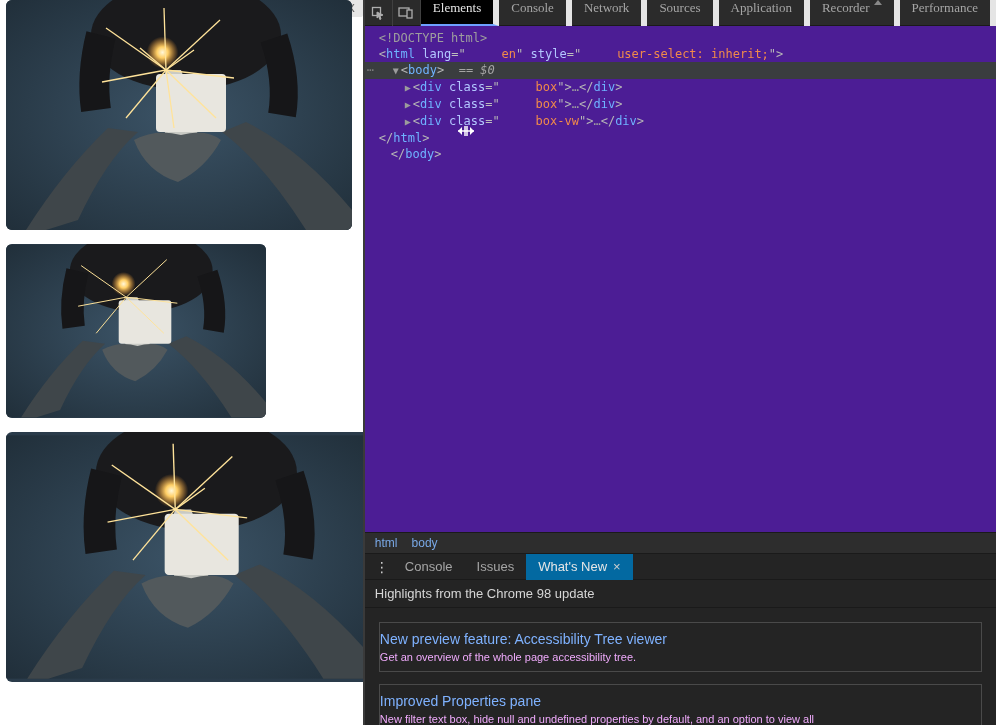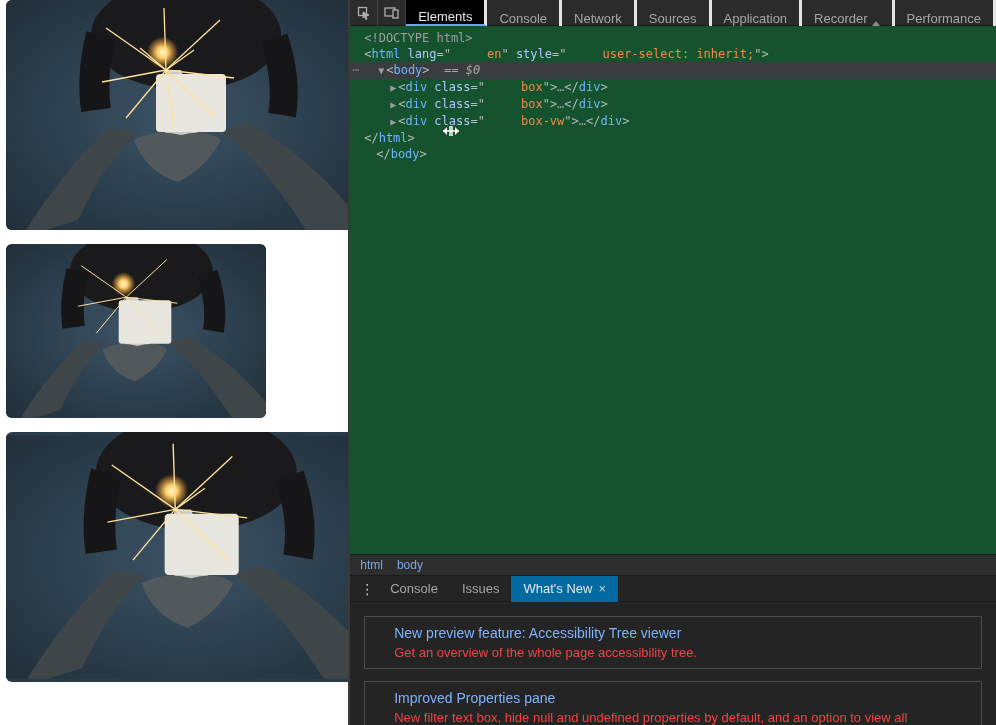--- a/index.html
+++ b/index.html
@@ -67,43 +67,44 @@
   display: flex;
   align-items: center;
   justify-content: center;
   border-right: 1px solid #404040;
 }
 .dt-tabs .tool-btn svg { stroke: #aeaeae; }
 .dt-tab {
   padding: 0 12px;
   height: 26px;
   display: flex;
-  align-items: flex-end;
+  align-items: flex-start;
   gap: 4px;
   cursor: pointer;
   color: #a5a5a5;
   white-space: nowrap;
-  border-right: 3px solid #e5e5e5;
+  border-right: 6px solid #e5e5e5;
+  font-family: Liberation Serif, serif;
 }
 .dt-tab.active {
   background: #000000;
   color: #e6e6e6;
   border-bottom: 2px solid #6ea0ff;
   height: 26px;
 }
 .dt-tab .tri {
   width: 0; height: 0;
   border-left: 4px solid transparent;
   border-right: 4px solid transparent;
   border-bottom: 5px solid #888;
 }
 
 .elements-pane {
   flex: 1;
-  background: #14532d;
+  background: #4c1d95;
   font-family: Menlo, Consolas, monospace;
   font-size: 12px;
   line-height: 16px;
   padding: 4px 0 4px 0;
   overflow: hidden;
 }
 .code-line {
   padding: 0 8px 0 14px;
   white-space: nowrap;
   position: relative;
@@ -195,31 +196,31 @@
   font-size: 13px;
   color: #d6d6d6;
   border-bottom: 1px solid #1a1a1a;
 }
 .wn-scroll {
   padding: 14px 14px 0 14px;
   overflow: hidden;
 }
 .wn-card {
   border: 1px solid #4a4a4a;
-  padding: 8px 29px;
+  padding: 8px 0;
   margin-bottom: 12px;
 }
 .wn-title {
   color: #7fb2ff;
   font-size: 14px;
   margin-bottom: 4px;
 }
 .wn-desc {
-  color: #ef4444;
-  font-size: 13px;
+  color: #f0abfc;
+  font-size: 11px;
 }
 .wn-desc.cut { white-space: nowrap; overflow: hidden; }
 </style>
 </head>
 <body>
 
 <div class="page-pane">
   <div class="dim-badge">374px × 765px</div>
 
   <div class="photo photo1">
@@ -400,20 +401,21 @@
         </div>
       <div class="drawer-tab">
           <span>Issues</span>
         </div>
       <div class="drawer-tab active">
           <span>What's New</span>
           <span class="close">×</span>
         </div>
     </div>
 
+    <div class="whatsnew-head">Highlights from the Chrome 98 update</div>
 
     <div class="wn-scroll">
       <div class="wn-card">
         <div class="wn-title">New preview feature: Accessibility Tree viewer</div>
         <div class="wn-desc">Get an overview of the whole page accessibility tree.</div>
       </div>
       <div class="wn-card" style="border-bottom:none; padding-bottom:0; margin-bottom:0;">
         <div class="wn-title">Improved Properties pane</div>
         <div class="wn-desc cut">New filter text box, hide null and undefined properties by default, and an option to view all</div>
       </div>

